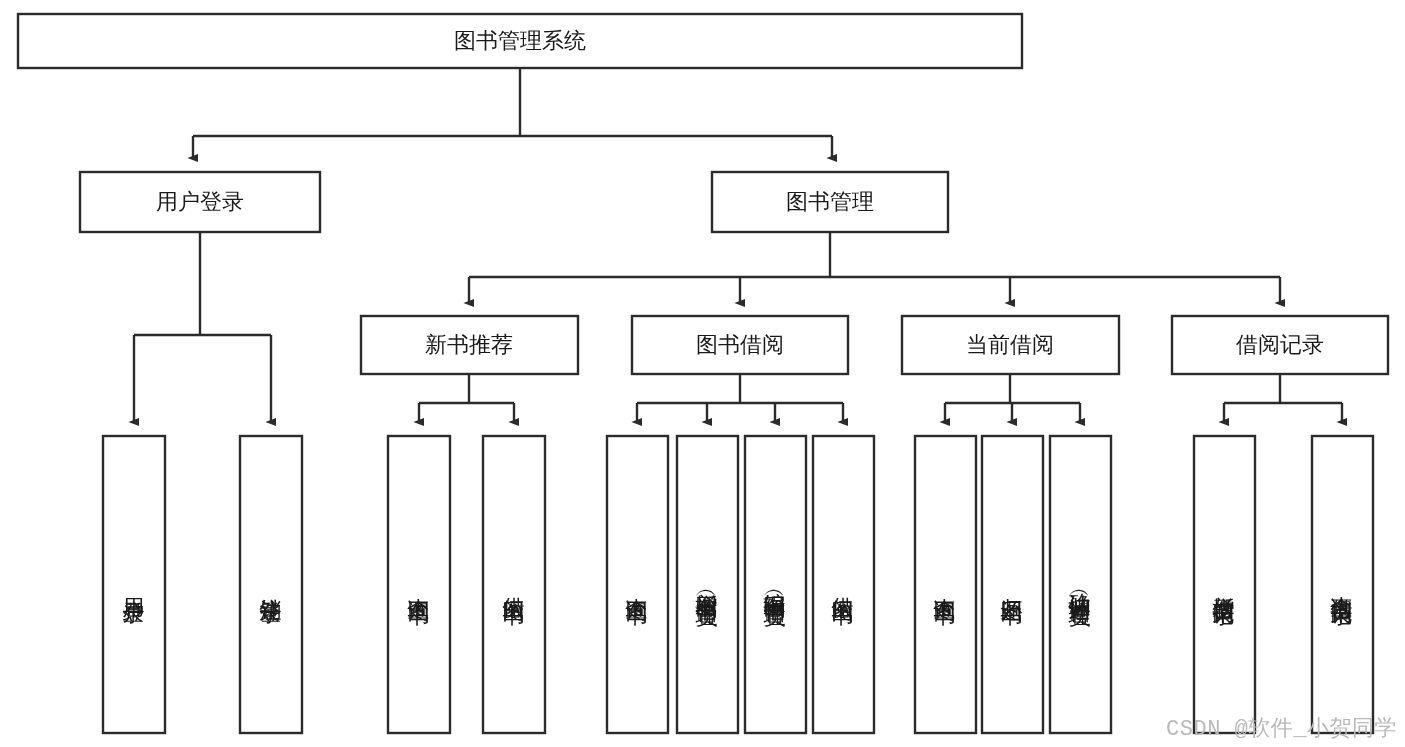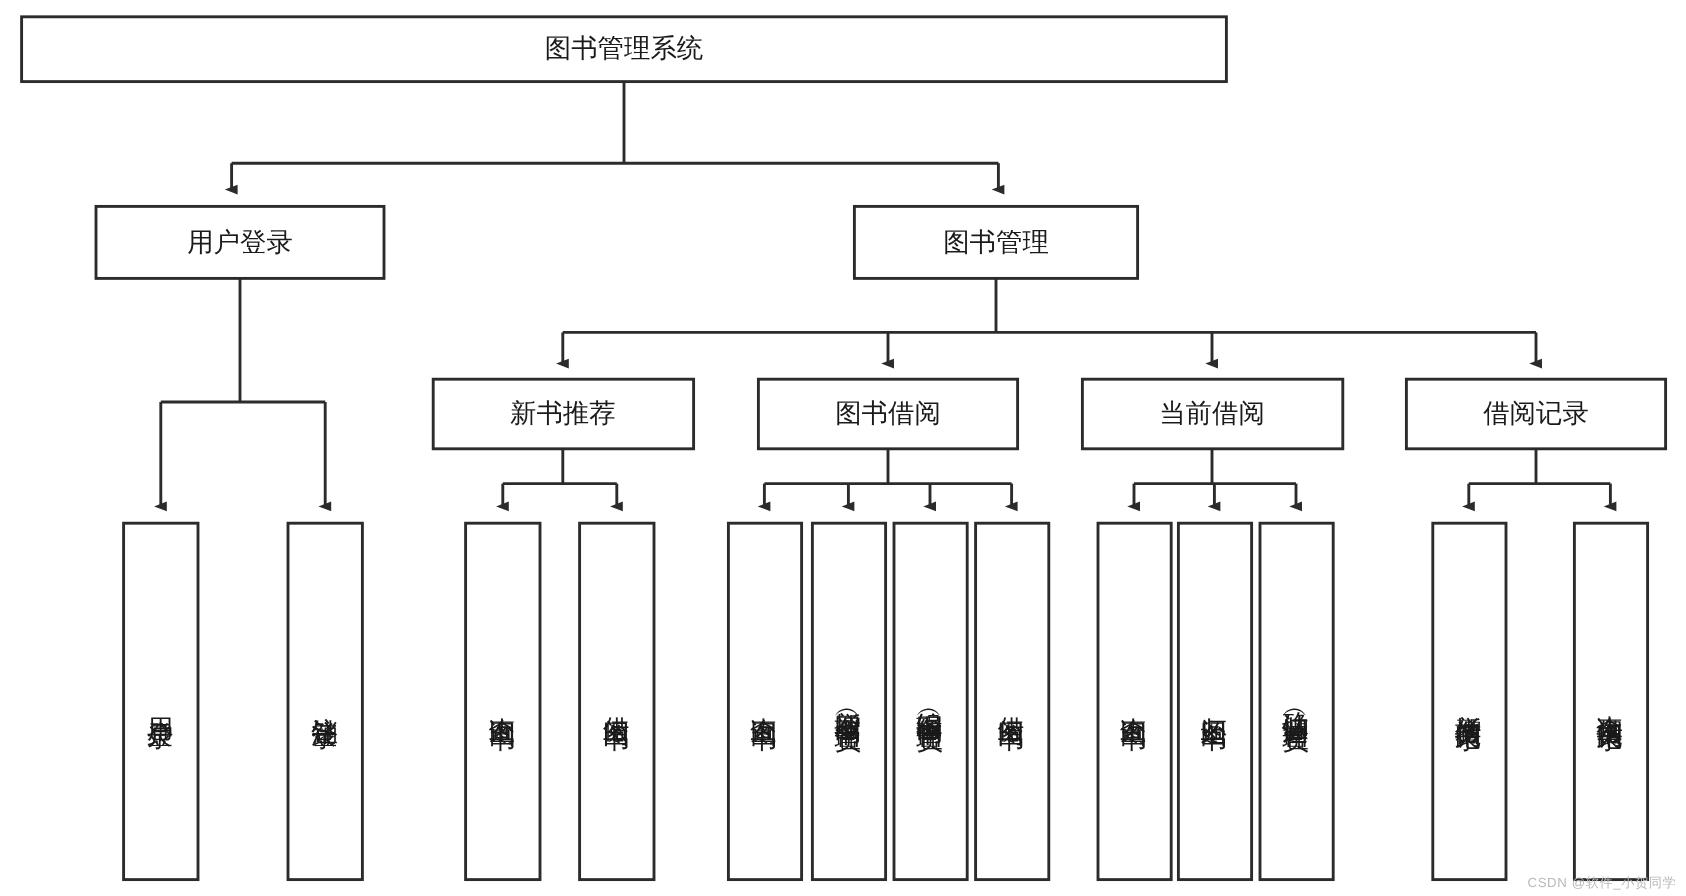--- a/index.html
+++ b/index.html
@@ -48,22 +48,22 @@
     fill: none;
   }
   .arrow-head {
     fill: #2b2b2b;
     stroke: none;
   }
   .watermark {
     position: absolute;
     right: 8px;
     bottom: 4px;
-    font-family: Liberation Sans, sans-serif;
-    font-size: 11px;
+    font-family: Liberation Mono, monospace;
+    font-size: 22px;
     color: #b9b9b9;
     white-space: nowrap;
     letter-spacing: 0.5px;
   }
 </style>
 </head>
 <body>
 
 <div id="diagram-root">
   <svg width="1405" height="747" viewBox="0 0 1405 747" xmlns="http://www.w3.org/2000/svg">

